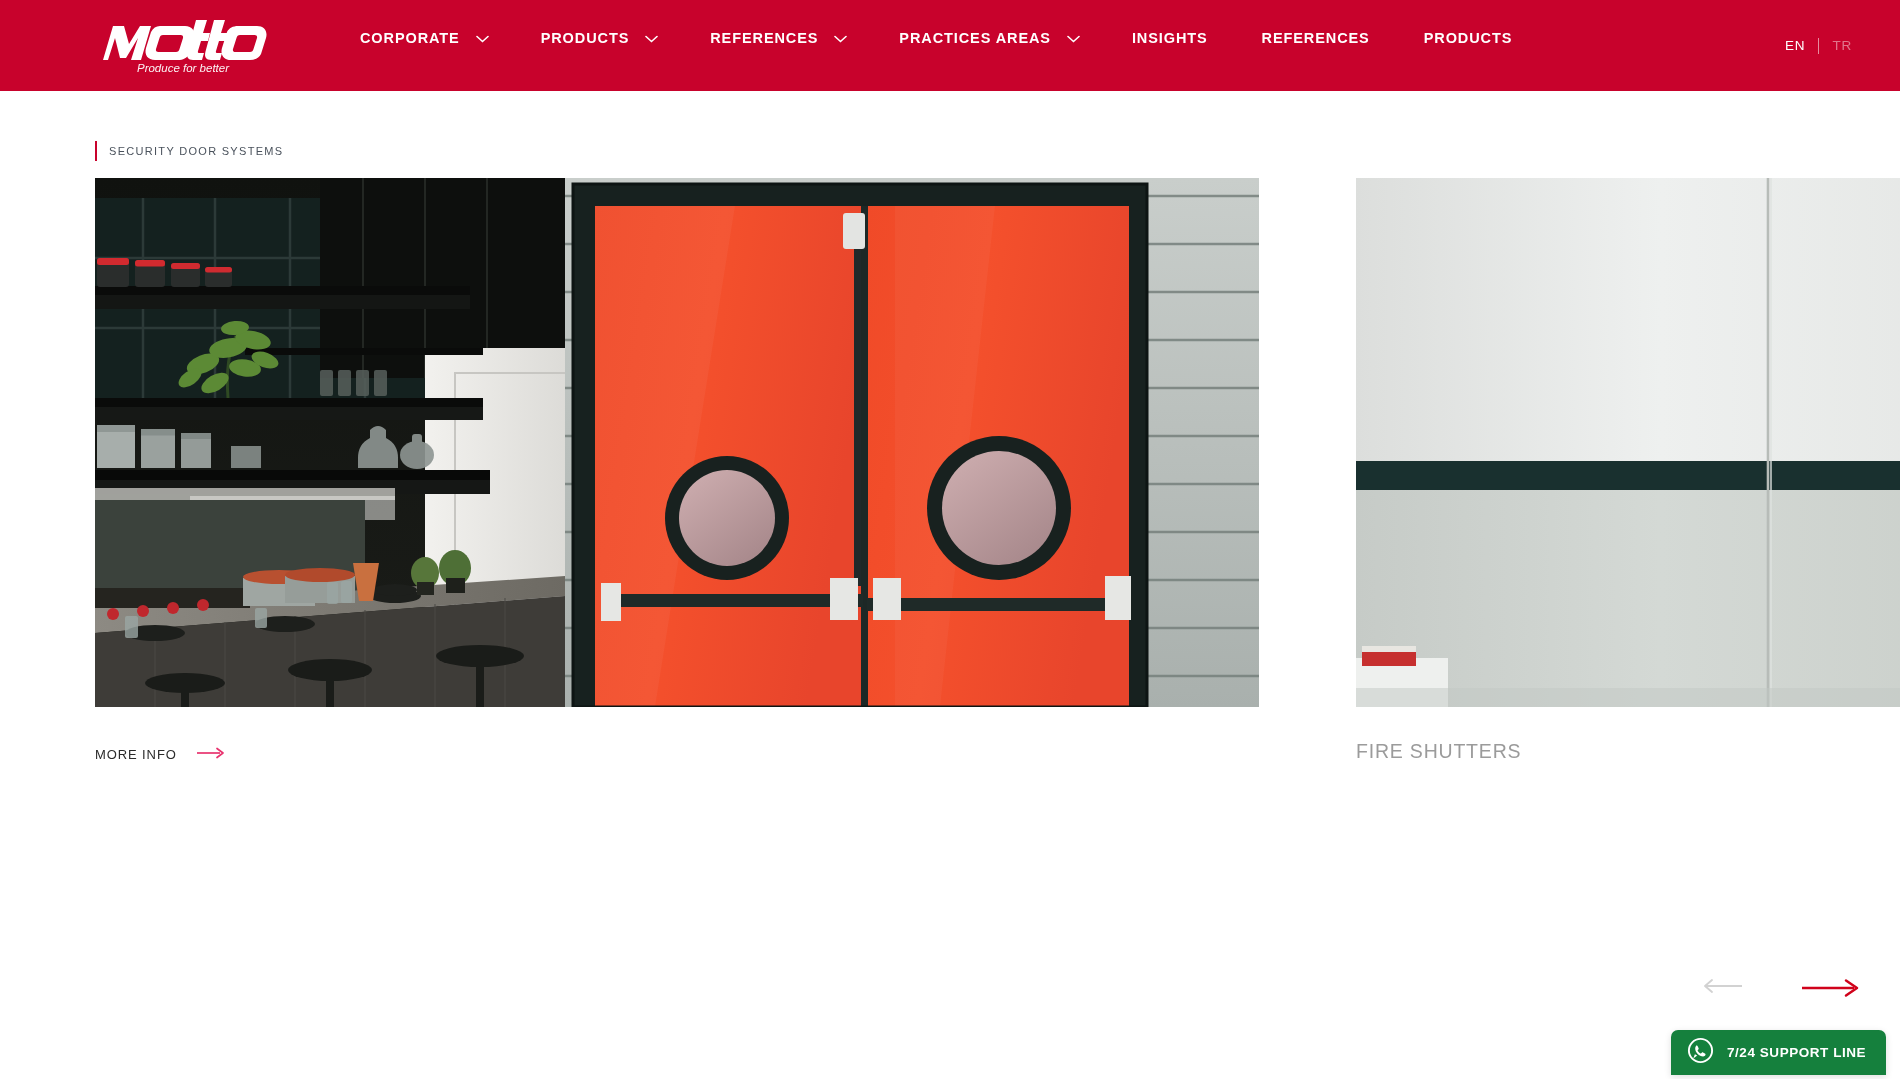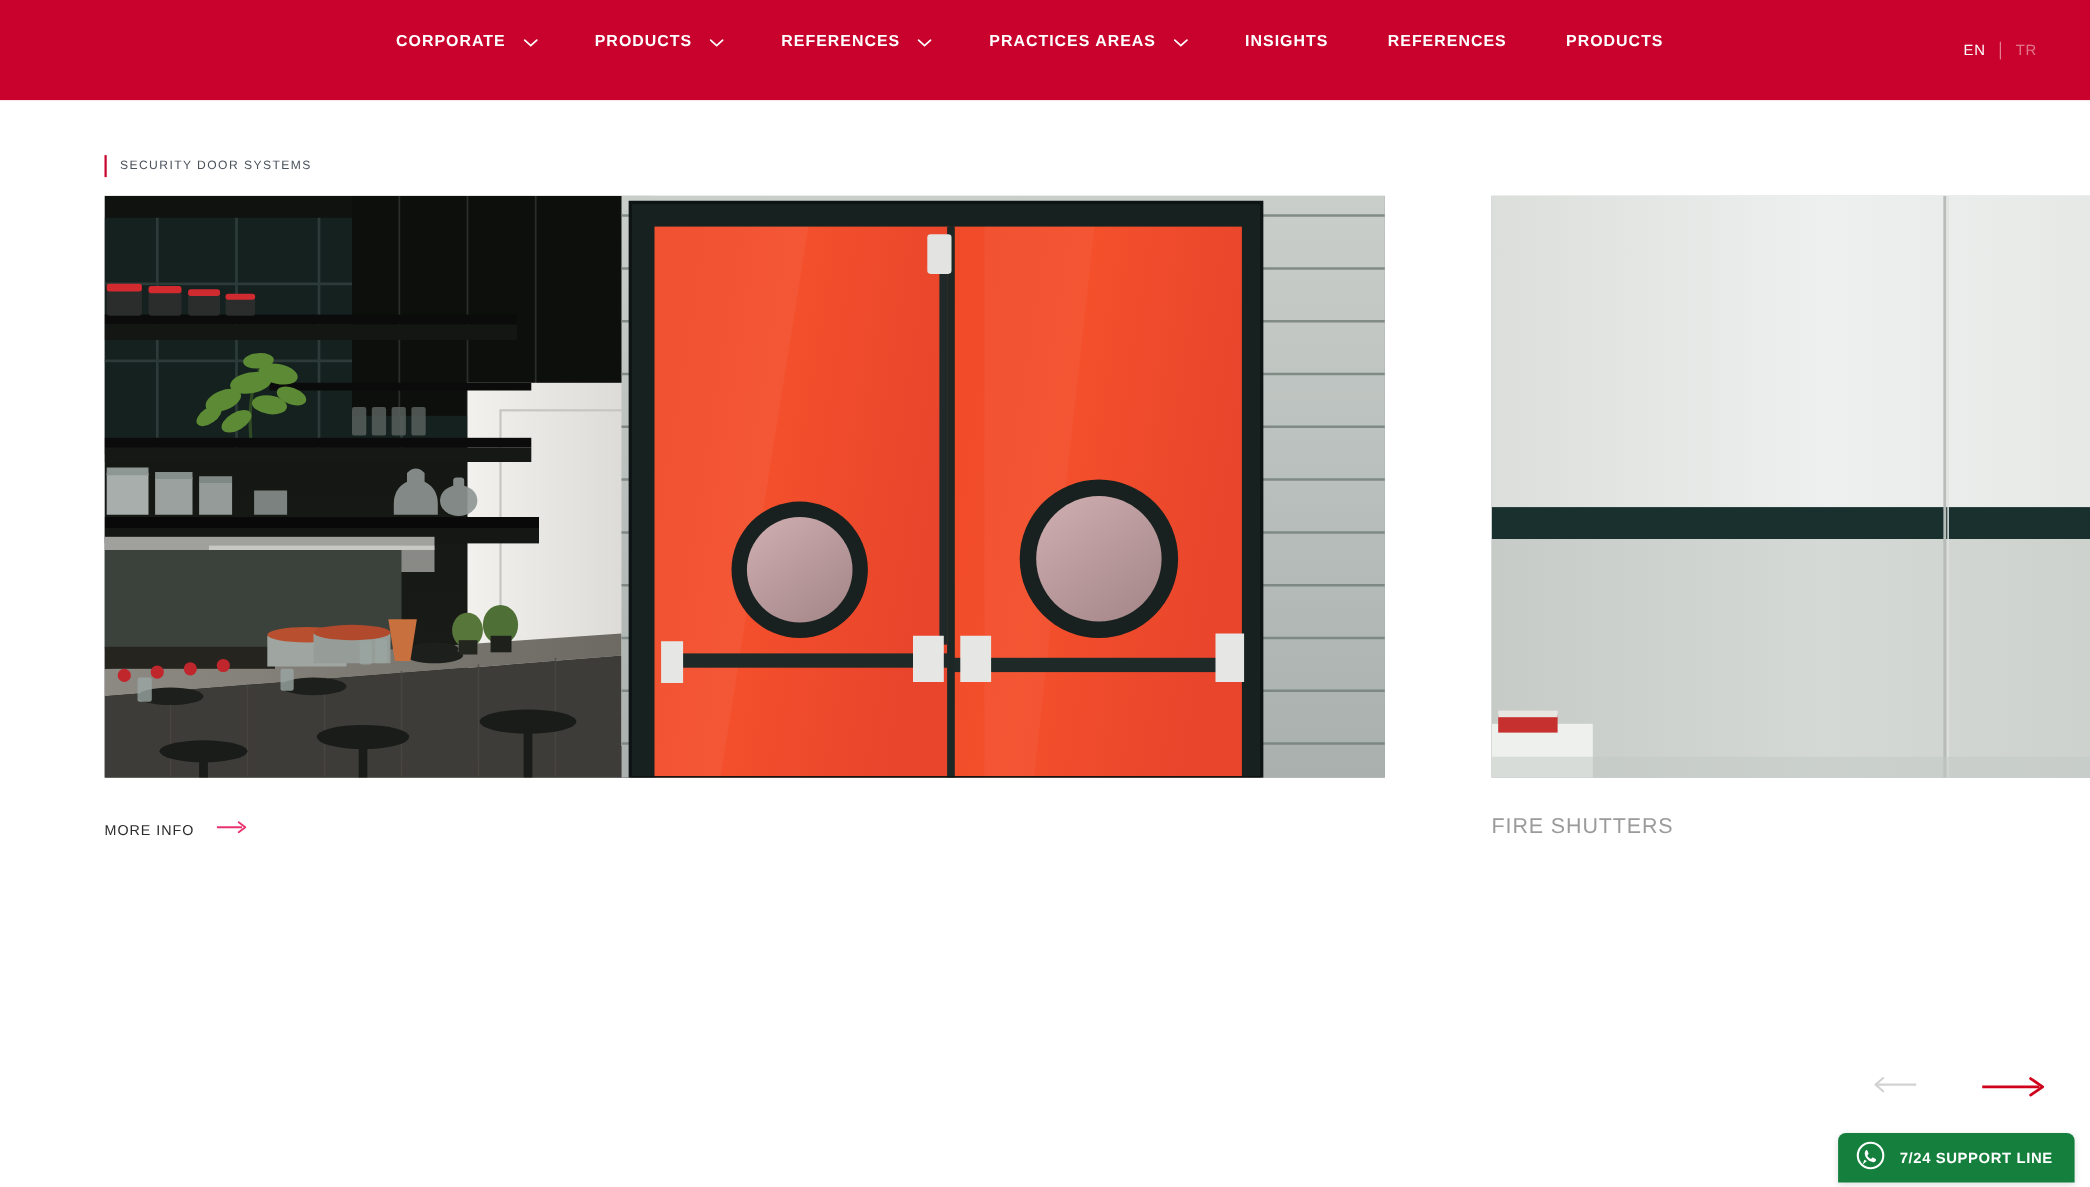--- a/index.html
+++ b/index.html
@@ -226,20 +226,37 @@
     font-weight: 700;
     letter-spacing: 0.55px;
     white-space: nowrap;
   }
 </style>
 </head>
 <body>
 
 <div class="header">
 
+  <a class="logo-wrap">
+    <svg class="logo-svg" width="172" height="60" viewBox="0 0 172 60">
+      <g fill="#ffffff">
+
+        <path d="M6,44 L16,10 L27,10 L32,28 L43,10 L54,10 L44,44 L34,44 L41,22 L29,42 L23,42 L18,22 L11,44 Z"></path>
+
+        <path d="M63,10 L88,10 C95,10 99,15 97,22 L92,38 C90,42 86,44 81,44 L58,44 C51,44 47,39 49,32 L54,16 C56,12 59,10 63,10 Z M66,19 C64,19 63,20 62.5,22 L59,33 C58.5,35 59.5,36 61.5,36 L79,36 C81,36 82,35 82.5,33 L86,22 C86.5,20 85.5,19 83.5,19 Z"></path>
+
+        <path d="M99,4 L110,4 L106,17 L113,17 L111,25 L104,25 L101,35 C100.5,36.5 101,37 102.5,37 L107,37 L105,44 L96,44 C91,44 89,41 90.5,35.5 L99,4 Z"></path>
+
+        <path d="M117,4 L128,4 L124,17 L131,17 L129,25 L122,25 L119,35 C118.5,36.5 119,37 120.5,37 L125,37 L123,44 L114,44 C109,44 107,41 108.5,35.5 L117,4 Z"></path>
+
+        <path d="M141,10 L160,10 C167,10 171,15 169,22 L164,38 C162,42 158,44 153,44 L134,44 C127,44 123,39 125,32 L130,16 C132,12 136,10 141,10 Z M143,19 C141,19 140,20 139.5,22 L136,33 C135.5,35 136.5,36 138.5,36 L153,36 C155,36 156,35 156.5,33 L160,22 C160.5,20 159.5,19 157.5,19 Z"></path>
+      </g>
+      <text x="86" y="56" font-family="Liberation Sans, sans-serif" font-size="11.5" font-style="italic" fill="#ffffff" text-anchor="middle" opacity="0.95">Produce for better</text>
+    </svg>
+  </a>
 
   <nav class="nav">
 
     <div class="nav-item nav-gap-1">
       <span>CORPORATE</span>
       <span class="chev">
         <svg width="13" height="8" viewBox="0 0 13 8">
             <path d="M1 1.5 L6.5 6.5 L12 1.5" stroke="#ffffff" stroke-width="1.6" fill="none" stroke-linecap="round"></path>
           </svg>
       </span>

